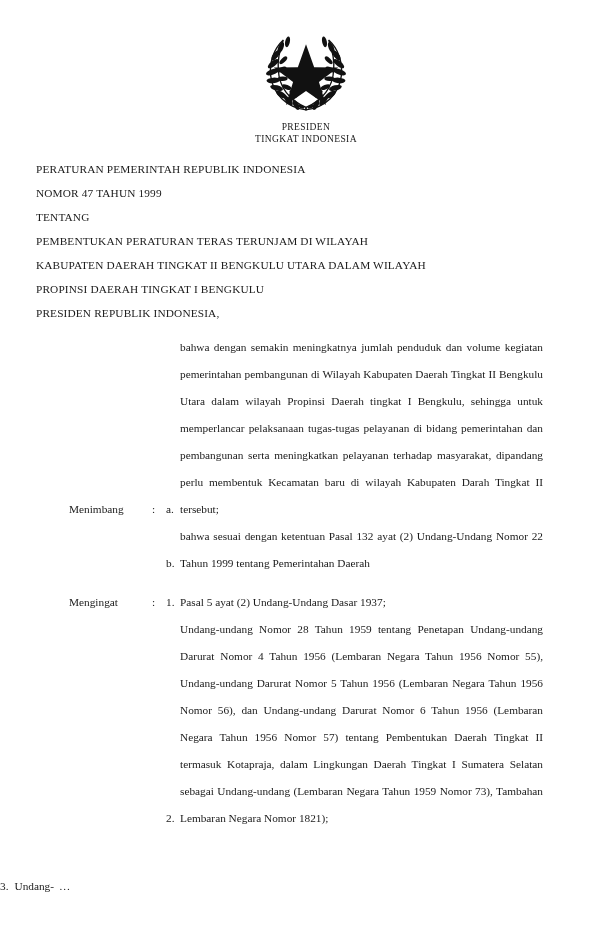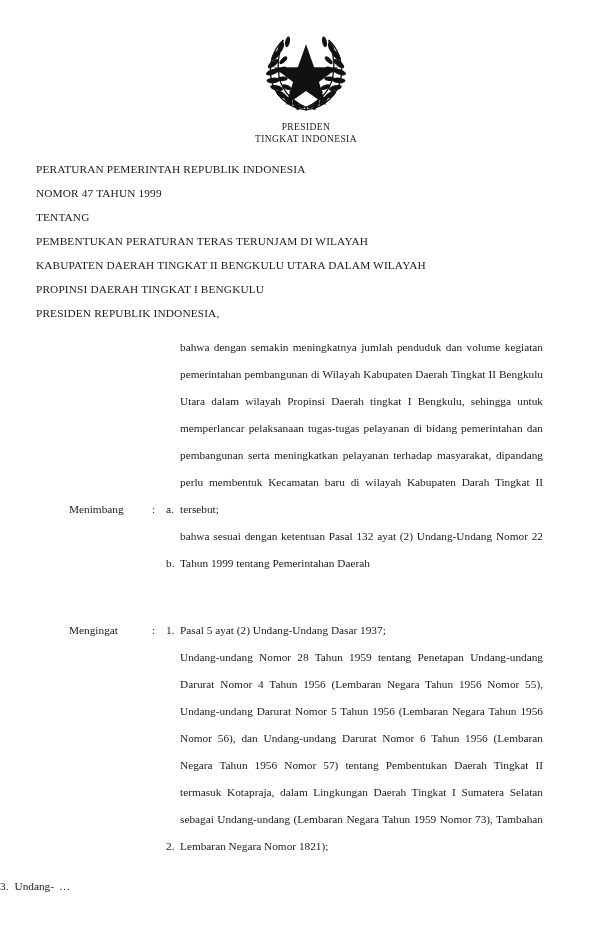--- a/index.html
+++ b/index.html
@@ -69,21 +69,21 @@
     left: 69px;
     top: 334px;
     width: 474px;
   }
 
   .clause-group {
     display: block;
   }
 
   .clause-group.mengingat {
-    margin-top: 40px;
+    margin-top: 12px;
   }
 
   .clause-row {
     display: flex;
     align-items: flex-end;
   }
 
   .col-label {
     width: 83px;
     flex: 0 0 83px;

